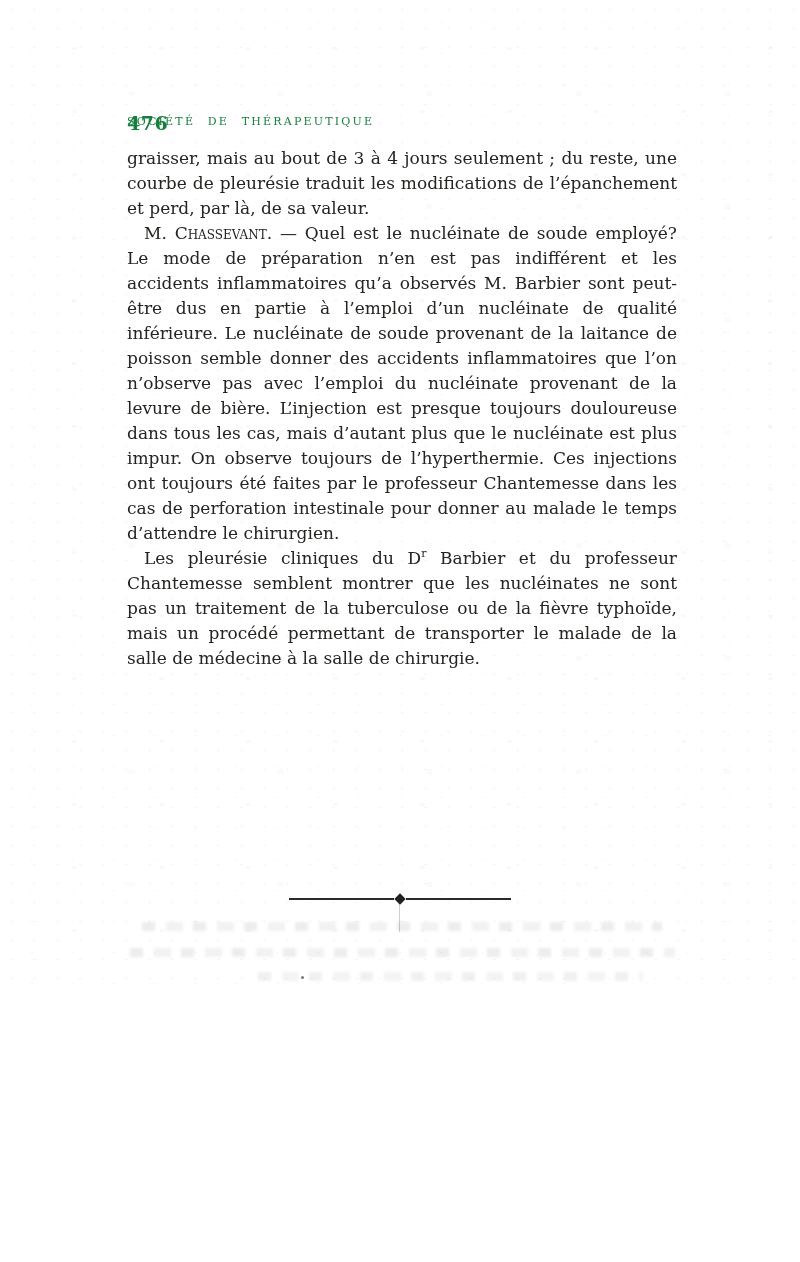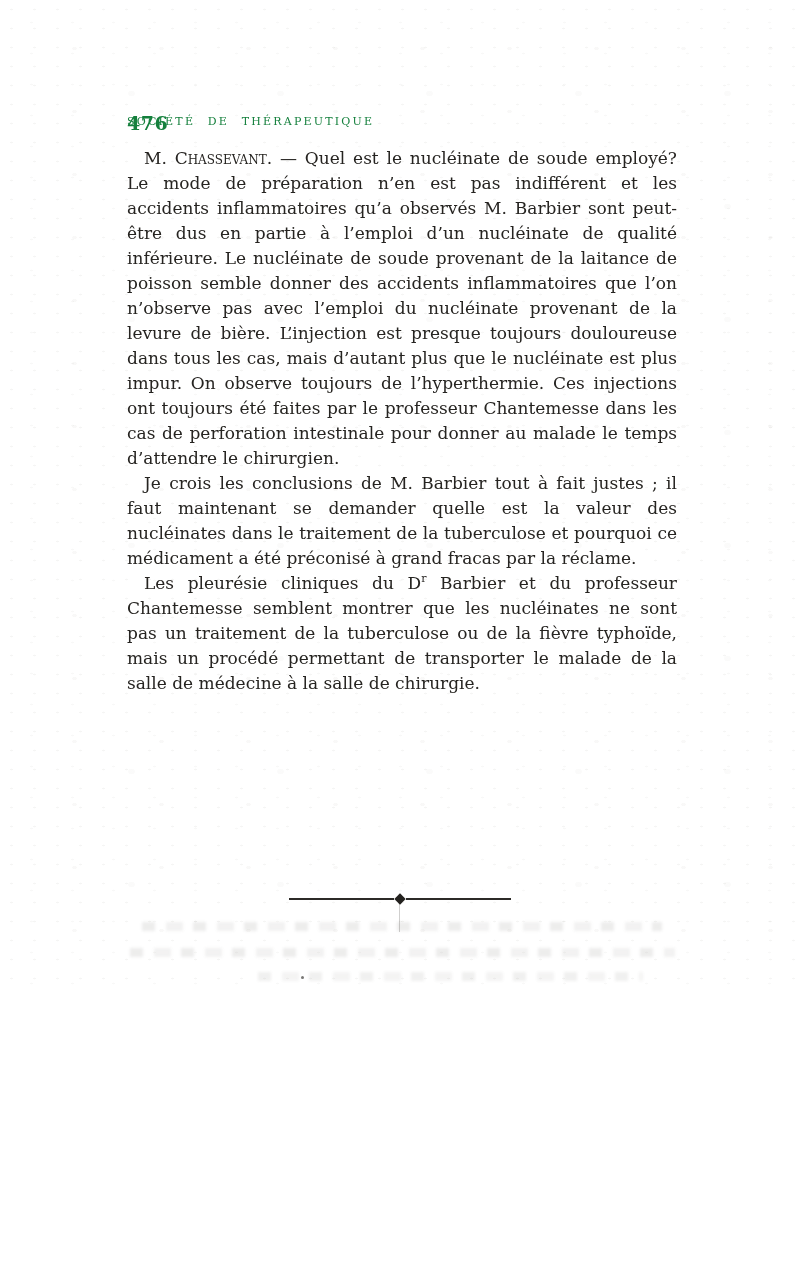--- a/index.html
+++ b/index.html
@@ -150,25 +150,25 @@
 <body>
 
 <div class="scan-texture"></div>
 
 <div class="page-header">
   <span class="page-number">476</span>
   <span class="running-title">SOCIÉTÉ DE THÉRAPEUTIQUE</span>
 </div>
 
 <div class="body-text">
+  <p class="para">
+    <span>graisser, mais au bout de 3 à 4 jours seulement ; du reste, une courbe de pleurésie traduit les modifications de l’épanchement et perd, par là, de sa valeur.</span>
+  </p>
   <p class="para indented">
     <span class="speaker">M. Chassevant.</span><span> — Quel est le nucléinate de soude employé? Le mode de préparation n’en est pas indifférent et les accidents inflammatoires qu’a observés M. Barbier sont peut-être dus en partie à l’emploi d’un nucléinate de qualité inférieure. Le nucléinate de soude provenant de la laitance de poisson semble donner des accidents inflammatoires que l’on n’observe pas avec l’emploi du nucléinate provenant de la levure de bière. L’injection est presque toujours douloureuse dans tous les cas, mais d’autant plus que le nucléinate est plus impur. On observe toujours de l’hyperthermie. Ces injections ont toujours été faites par le professeur Chantemesse dans les cas de perforation intestinale pour donner au malade le temps d’attendre le chirurgien.</span>
-  </p>
-  <p class="para indented">
-    <span>Je crois les conclusions de M. Barbier tout à fait justes ; il faut maintenant se demander quelle est la valeur des nucléinates dans le traitement de la tuberculose et pourquoi ce médicament a été préconisé à grand fracas par la réclame.</span>
   </p>
   <p class="para indented">
     <span>Les pleurésie cliniques du D</span><span class="sup-r">r</span><span> Barbier et du professeur Chantemesse semblent montrer que les nucléinates ne sont pas un traitement de la tuberculose ou de la fièvre typhoïde, mais un procédé permettant de transporter le malade de la salle de médecine à la salle de chirurgie.</span>
   </p>
 </div>
 
 <div class="section-divider">
   <span class="divider-line"></span>
   <span class="diamond"></span>
   <span class="divider-line"></span>

